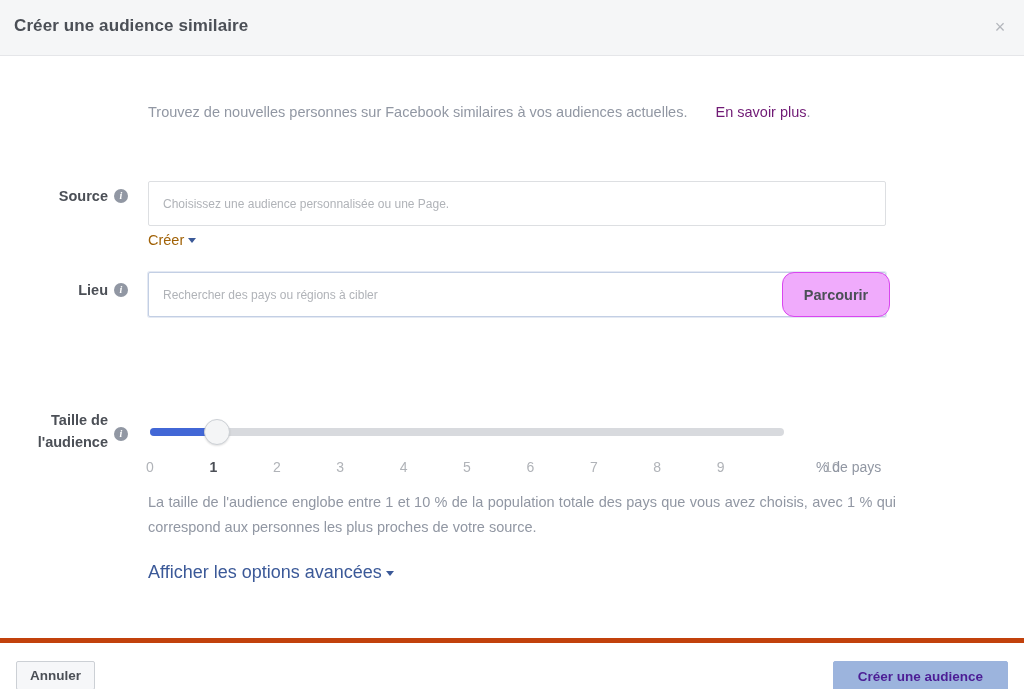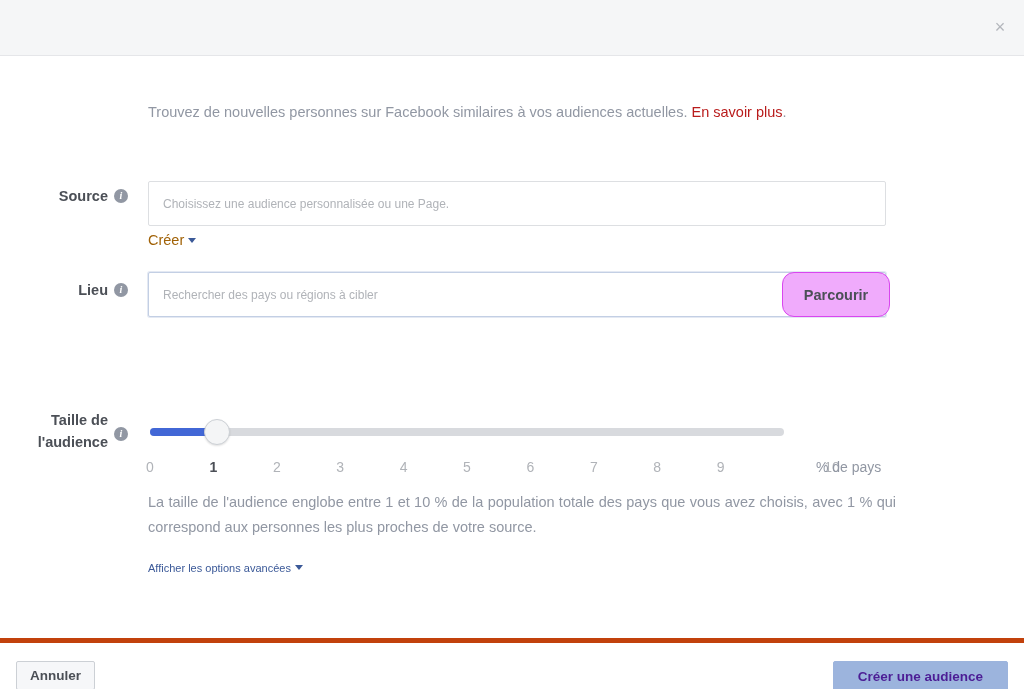--- a/index.html
+++ b/index.html
@@ -59,21 +59,21 @@
   .intro {
     position: absolute;
     left: 148px; top: 44px;
     width: 742px;
     font-size: 14.5px;
     line-height: 25px;
     color: #9197a3;
     text-align: justify;
     text-align-last: left;
   }
-  .intro .lnk { color: #b91c1c; }
+  .intro .lnk { color: #701a75; margin-left: 24px; }
 
   
   .field-label {
     position: absolute;
     font-size: 14.5px;
     font-weight: bold;
     color: #4b4f56;
     text-align: right;
   }
   .label-source { left: 0px; top: 132px; width: 108px; }
@@ -218,21 +218,21 @@
     font-size: 14.5px;
     line-height: 25px;
     color: #9197a3;
     text-align: justify;
     text-align-last: left;
   }
 
   .advanced-link {
     position: absolute;
     left: 148px; top: 506px;
-    font-size: 11px;
+    font-size: 18px;
     color: #3b5998;
     cursor: pointer;
   }
 
   
   .dialog-footer {
     position: absolute;
     left: 0; top: 628px;
     width: 1024px; height: 61px;
     background: #ffffff;
@@ -267,20 +267,21 @@
     cursor: default;
     font-family: "Liberation Sans", "DejaVu Sans", sans-serif;
   }
 </style>
 </head>
 <body>
 
 <div class="dialog">
 
   <div class="dialog-header">
+    <div class="dialog-title">Créer une audience similaire</div>
     <div class="close-btn">×</div>
   </div>
 
   <div class="dialog-body">
 
     <div class="intro"><span>Trouvez de nouvelles personnes sur Facebook similaires à vos audiences actuelles. </span><span class="lnk">En savoir plus</span><span>.</span></div>
 
     <div class="field-label label-source">Source</div>
     <div class="info-icon info-source">i</div>
     <input class="input-box input-source" type="text" placeholder="Choisissez une audience personnalisée ou une Page." style="">

